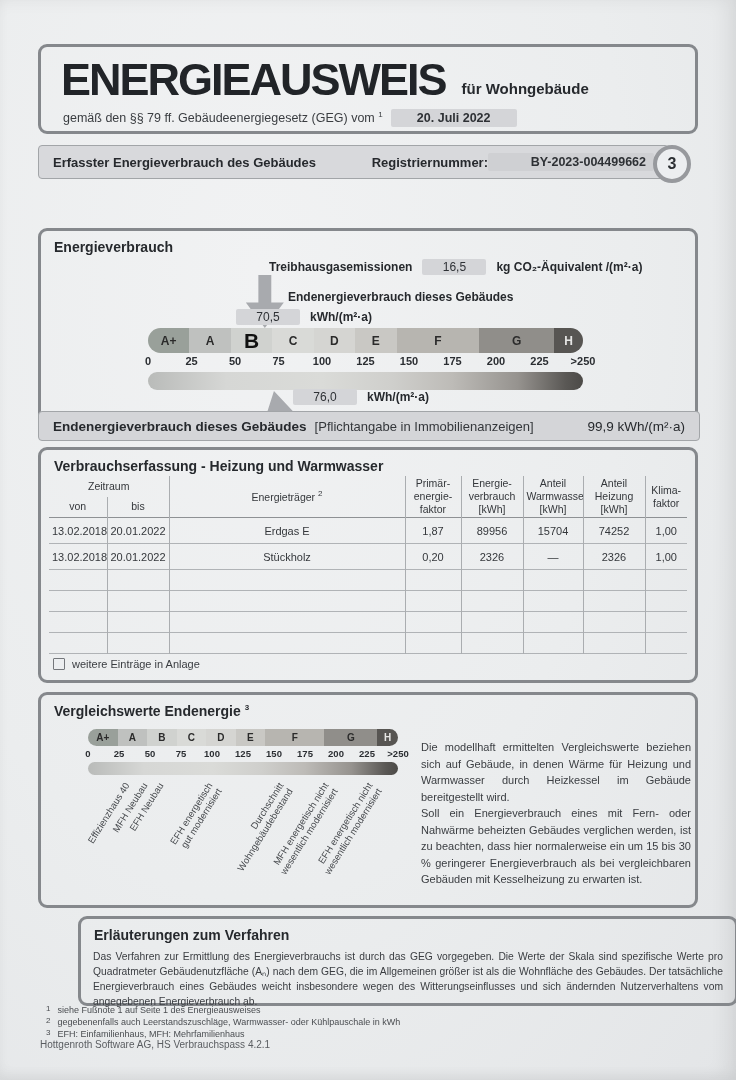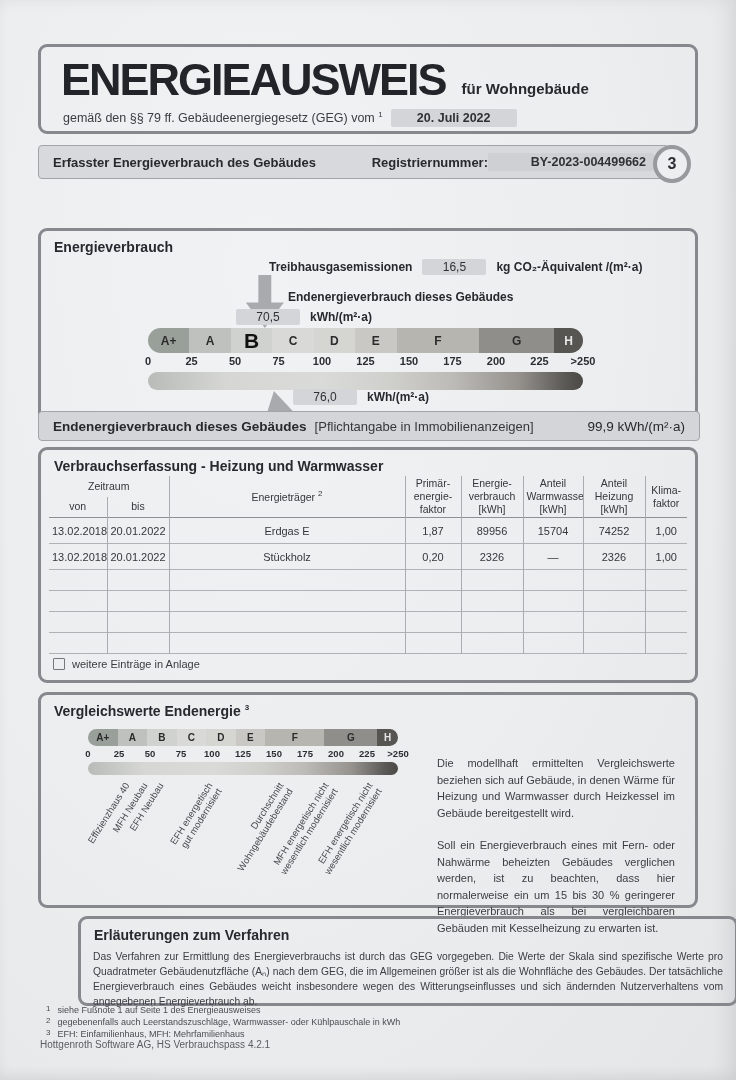--- a/index.html
+++ b/index.html
@@ -69,21 +69,21 @@
   .cbx{width:10px;height:10px;border:1.4px solid #74777b;border-radius:1px;background:#eceef0;display:inline-block;}
   
   #comparison-box{left:38px;top:692px;width:654px;height:210px;}
   .cmp-scale{position:absolute;left:47px;top:34px;width:310px;height:168px;}
   #cmp-bands{left:0;top:0;width:310px;height:17px;border-radius:9px;font-size:10px;}
   #cmp-ticks{left:0;top:19px;width:310px;height:12px;font-size:9.5px;font-weight:bold;color:#2b2e32;}
   #cmp-grad{left:0;top:33px;width:310px;height:13px;border-radius:7px;}
   .vlabel{position:absolute;width:150px;text-align:right;font-size:9.5px;line-height:1.15;color:#45484c;
     white-space:pre-line;transform:rotate(-58deg);transform-origin:100% 0;top:52px;}
   .cmp-text{position:absolute;left:380px;top:44px;width:270px;font-size:11px;line-height:1.5;text-align:justify;color:#3a3d41;}
-  .cmp-text p{margin:16px;}
+  .cmp-text p{margin:0;}
   
   #method-box{left:38px;top:916px;width:654px;height:84px;margin-left:40px;}
   .method-text{position:absolute;left:12px;top:31px;width:630px;font-size:10.3px;line-height:1.45;text-align:justify;color:#3a3d41;}
   
   .footnotes{position:absolute;left:46px;top:1004px;font-size:9px;color:#4a4d51;line-height:1.35;}
   .footnotes .fn{display:flex;gap:7px;}
   .footer-line{position:absolute;left:40px;top:1039px;font-size:10px;color:#5a5d61;}
 </style>
 </head>
 <body>

